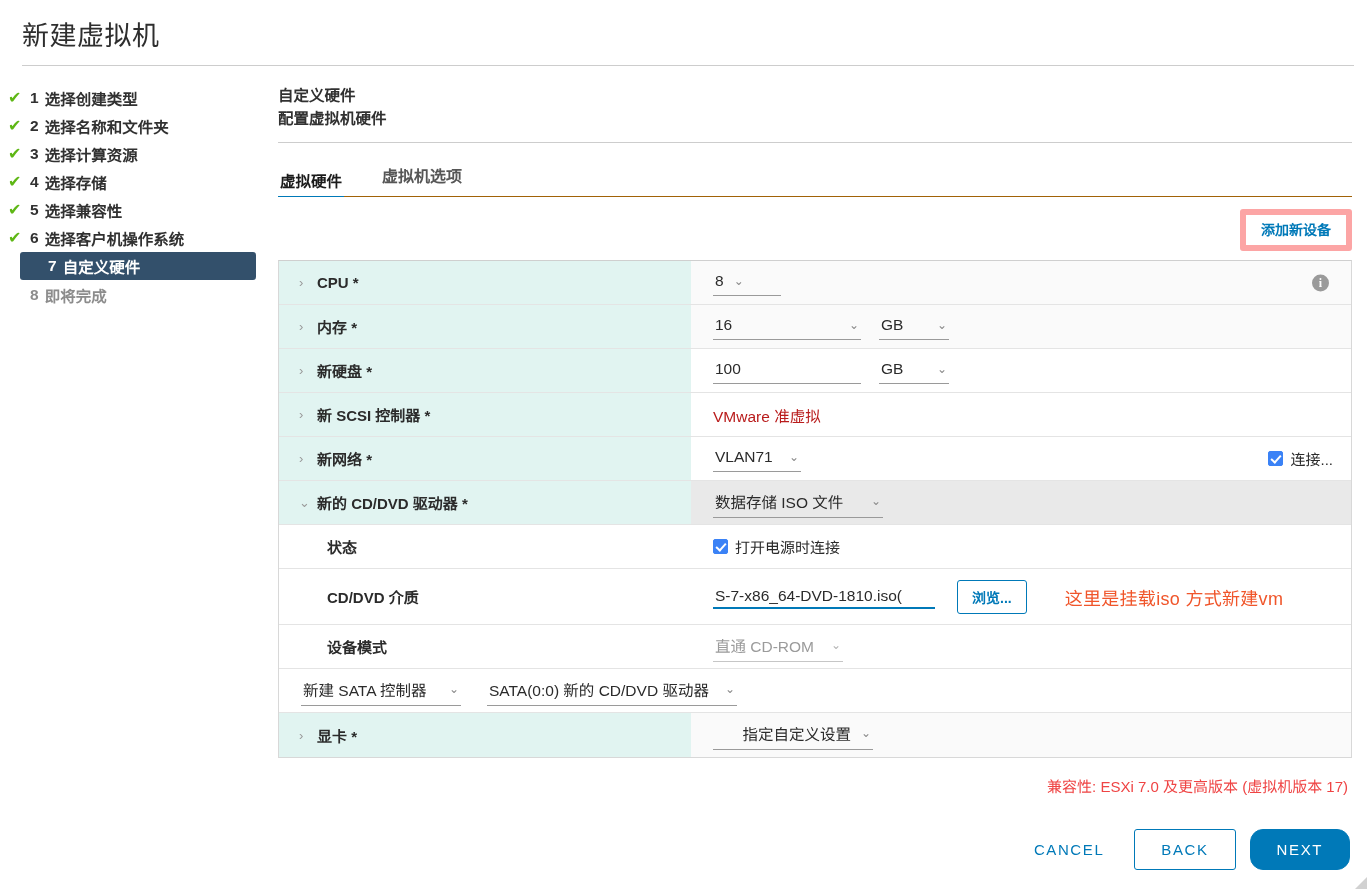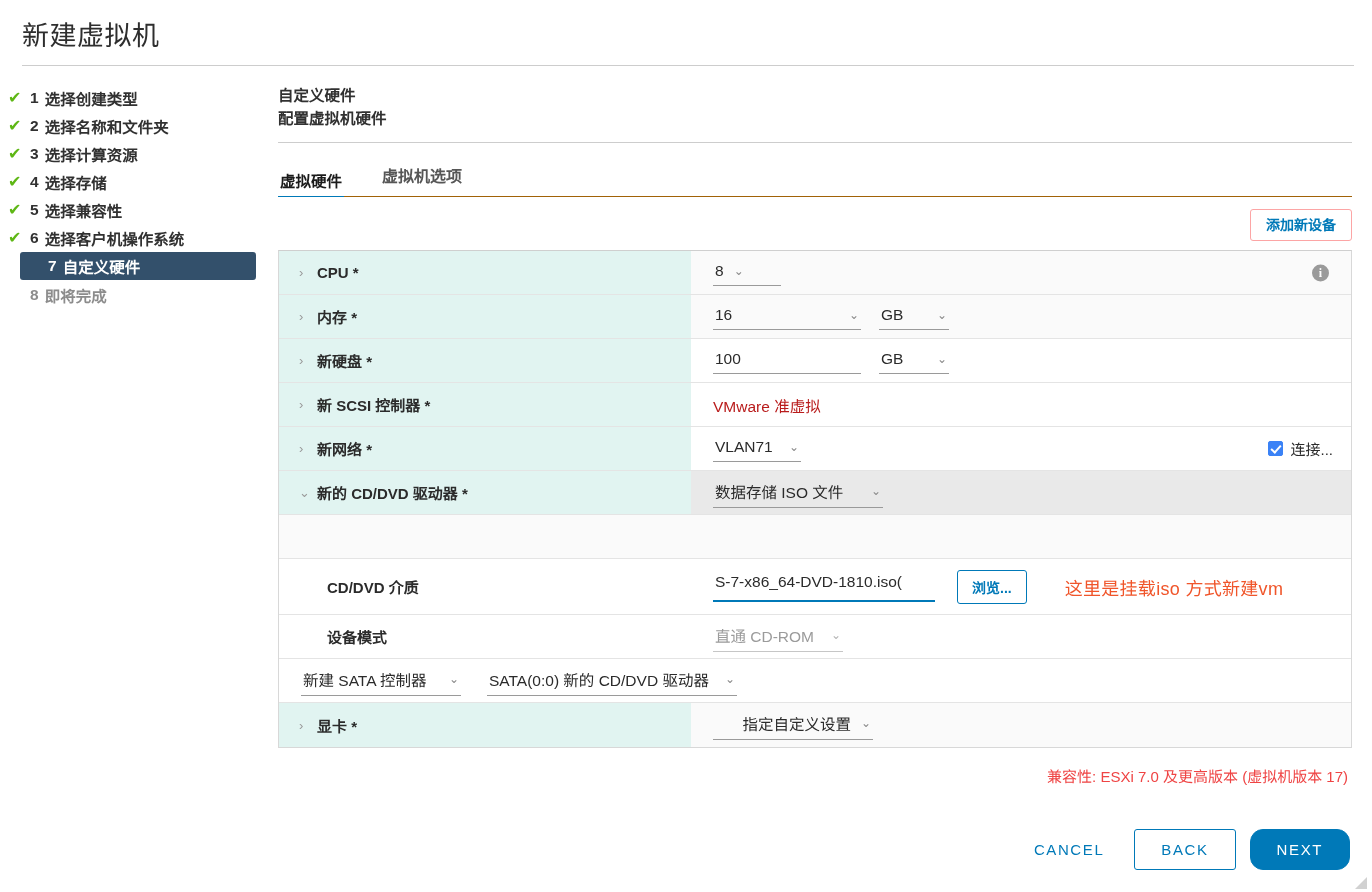--- a/index.html
+++ b/index.html
@@ -115,21 +115,21 @@
     border-bottom-color: #0079b8;
   }
 
   
   .addbar {
     display: flex;
     justify-content: flex-end;
     padding: 12px 0 9px 0;
   }
   .btn-outline {
-    border: 1px solid #fca5a5;
+    border: 6px solid #fca5a5;
     border-radius: 3px;
     background: #fff;
     color: #0079b8;
     font-size: 14px;
     font-weight: bold;
     padding: 6px 15px;
     cursor: pointer;
     font-family: inherit;
     line-height: 1.3;
   }
@@ -188,21 +188,21 @@
   }
 
   
   .ul-input {
     border: none;
     border-bottom: 1px solid #9a9a9a;
     background: transparent;
     font-family: inherit;
     font-size: 15.5px;
     color: #2b2b2b;
-    padding: 2px 2px 9px 2px;
+    padding: 2px 2px 2px 2px;
     outline: none;
   }
   .sel {
     display: inline-flex;
     align-items: center;
     border-bottom: 1px solid #9a9a9a;
     padding: 2px 2px 5px 2px;
     font-size: 15.5px;
     color: #2b2b2b;
     cursor: pointer;
@@ -510,20 +510,29 @@
         </div>
         <div class="hw-value grayed">
           <span class="sel" style="min-width:170px;justify-content:space-between">
             <span>数据存储 ISO 文件</span>
             <span class="chev">⌄</span>
           </span>
         </div>
       </div>
 
       <div class="hw-row">
+        <div class="hw-label sub">
+          <span>状态</span>
+        </div>
+        <div class="hw-value white">
+          <span class="chk-wrap">
+            <span class="chkbox"></span>
+            <span>打开电源时连接</span>
+          </span>
+        </div>
       </div>
 
       <div class="hw-row" style="min-height:56px">
         <div class="hw-label sub">
           <span>CD/DVD 介质</span>
         </div>
         <div class="hw-value white">
           <span class="ul-input iso-input">)S-7-x86_64-DVD-1810.iso</span>
           <button class="browse-btn">浏览...</button>
           <span class="annotation">这里是挂载iso 方式新建vm</span>

